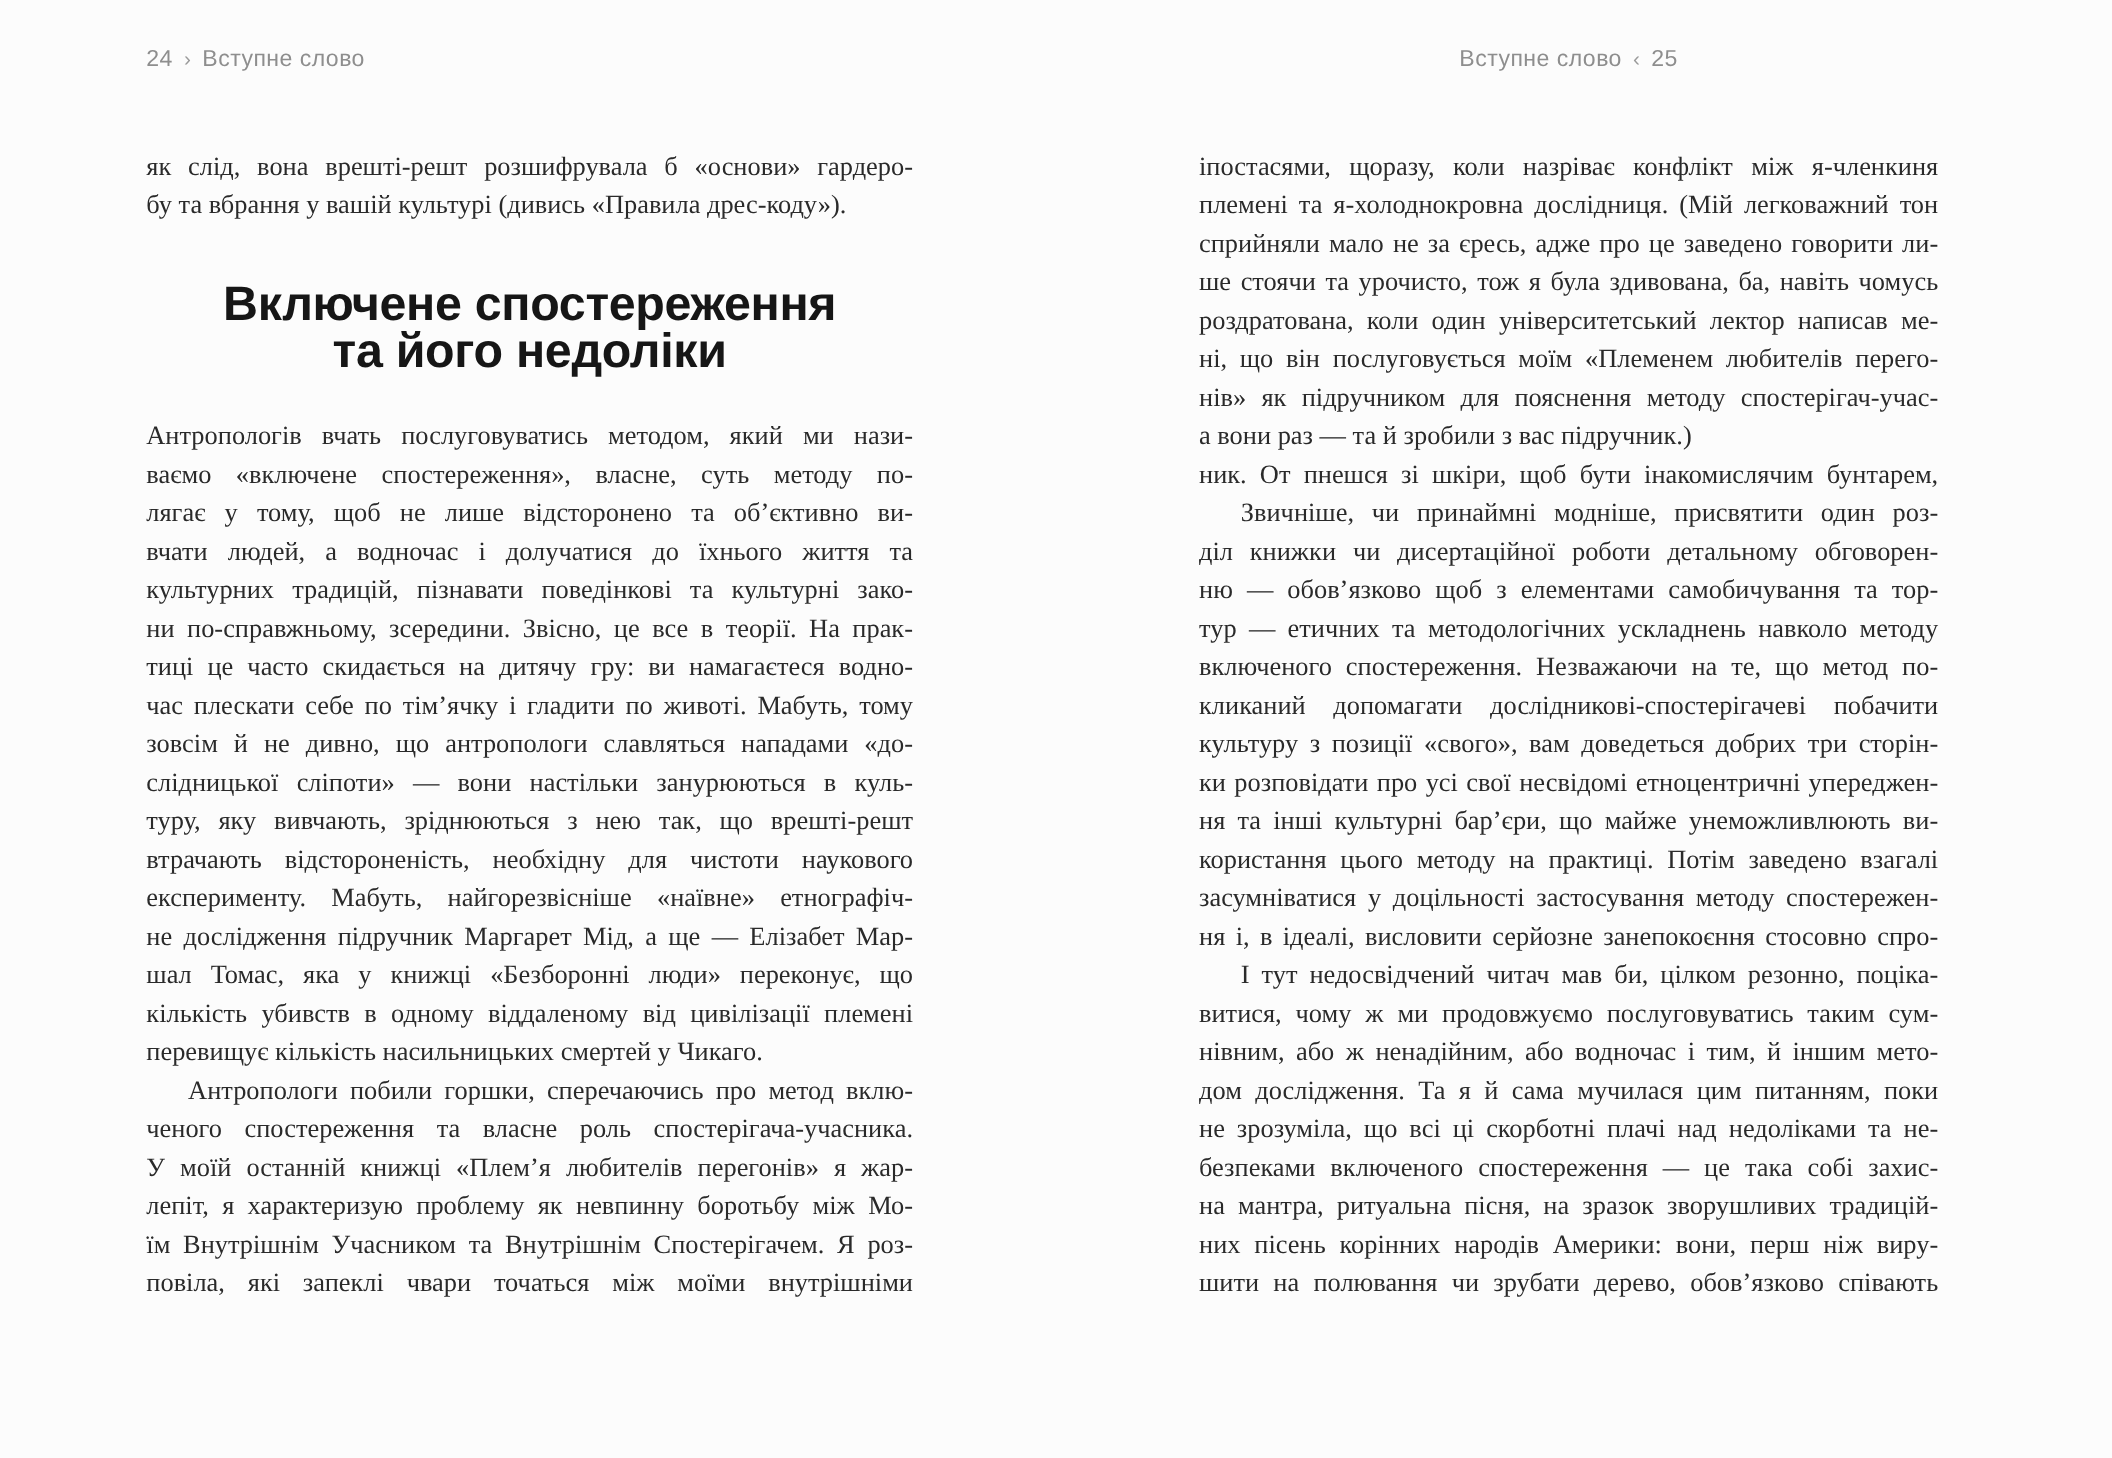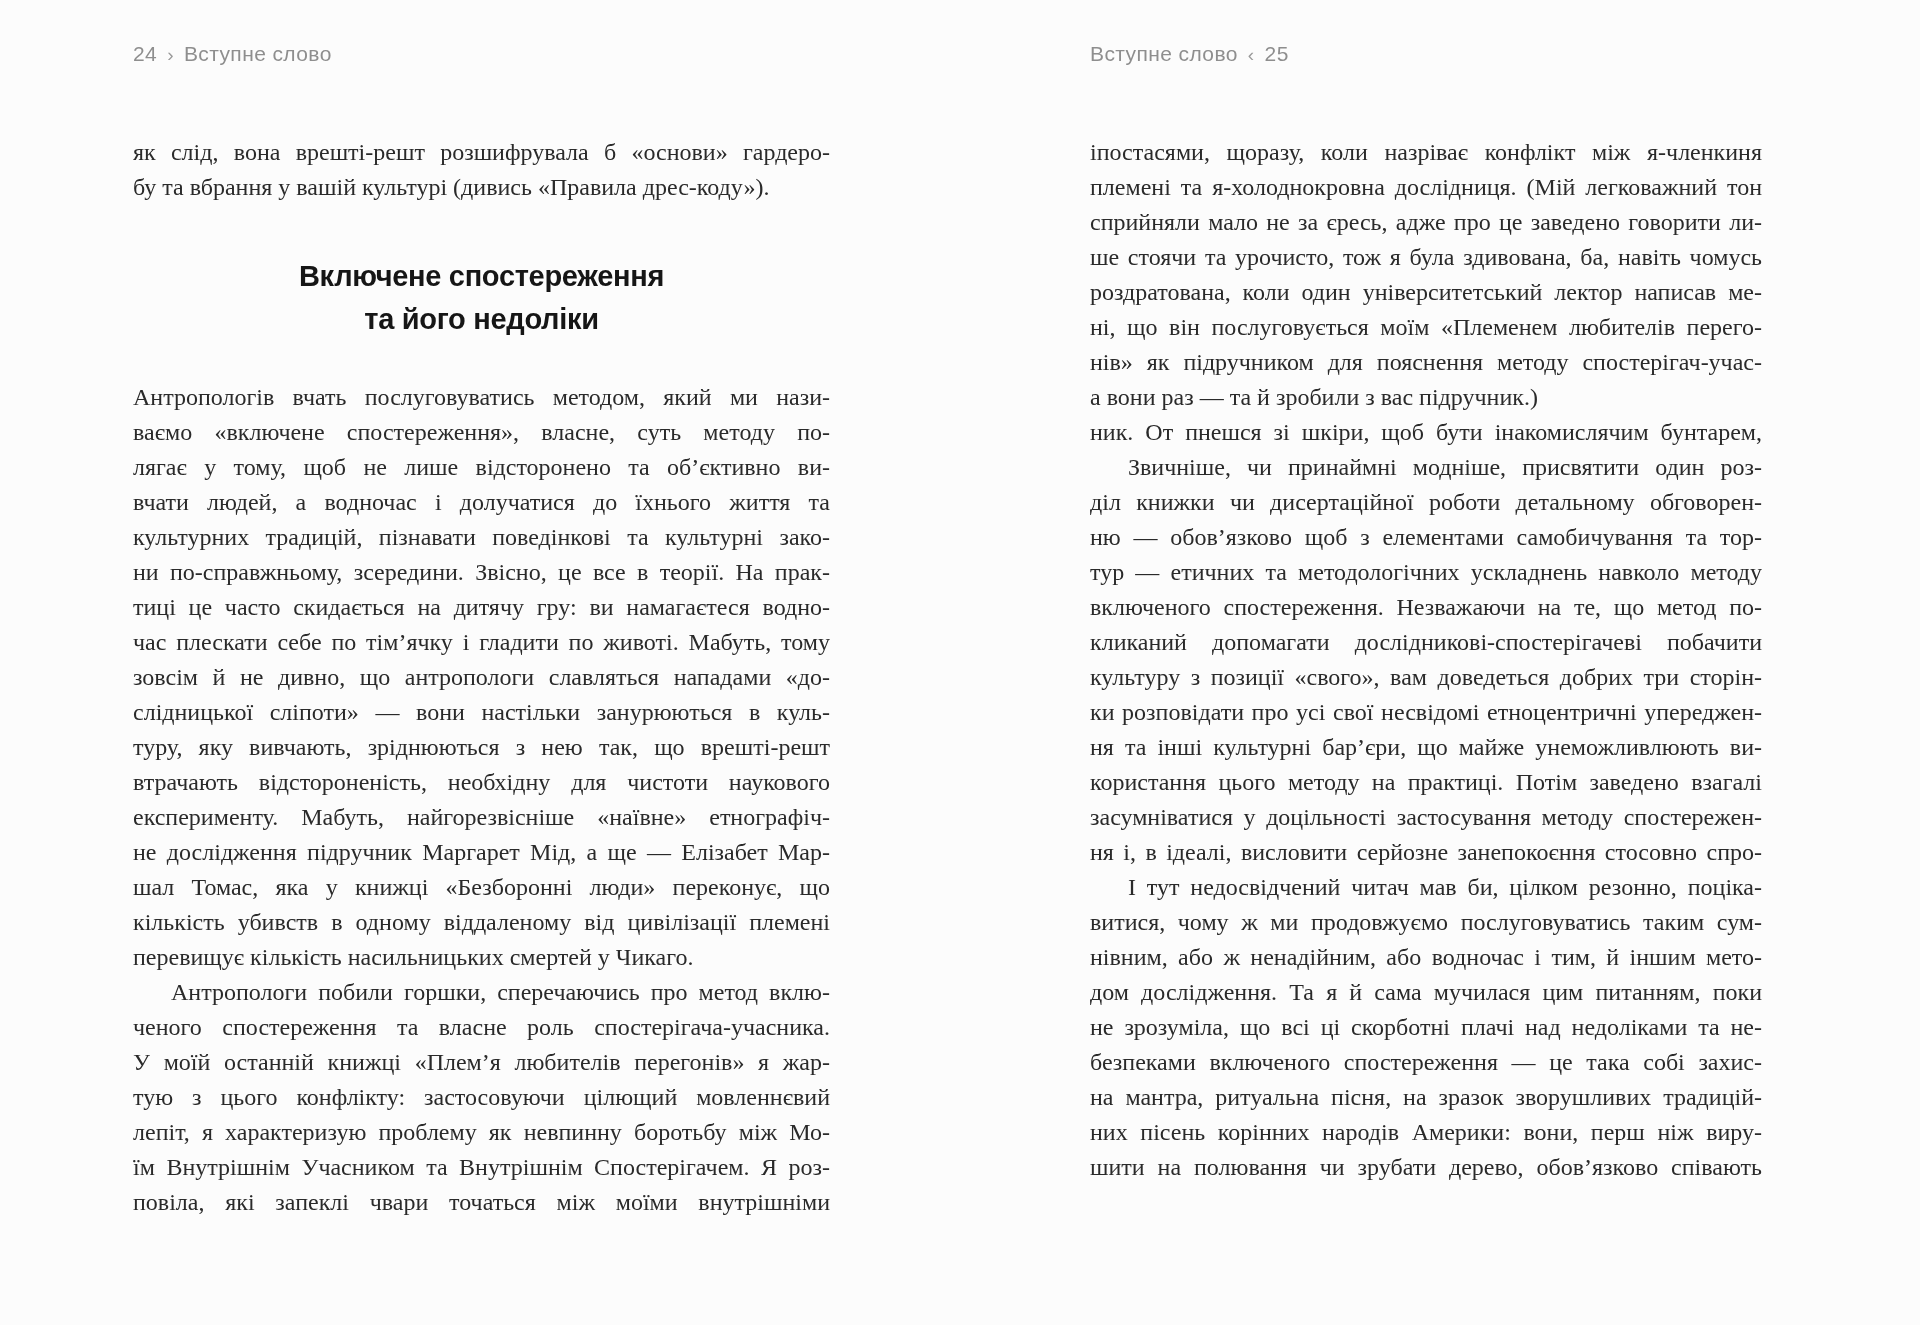--- a/index.html
+++ b/index.html
@@ -21,21 +21,21 @@
     letter-spacing: 0.4px;
     white-space: nowrap;
   }
   .page-header .sep {
     display: inline-block;
     margin: 0 10px;
     color: #9a9a9a;
     font-size: 19px;
   }
   #header-left  { left: 133px; }
-  #header-right { left: 1090px; width: 672px; text-align: left; }
+  #header-right { left: 1090px; width: 672px; text-align: center; }
 
   .text-col {
     position: absolute;
     top: 135px;
     color: #2a2a2a;
     font-size: 24px;
     line-height: 35px;
   }
   #left-col  { left: 133px;  width: 697px; }
   #right-col { left: 1090px; width: 672px; }
@@ -51,21 +51,21 @@
     text-align-last: justify;
   }
   .text-line.indent { padding-left: 38px; }
 
   .section-heading {
     margin-top: 50px;
     margin-bottom: 39px;
     text-align: center;
     font-family: "Liberation Sans", sans-serif;
     font-weight: bold;
-    font-size: 29px;
+    font-size: 44px;
     line-height: 43px;
     letter-spacing: -0.3px;
     color: #161616;
   }
 </style>
 </head>
 <body>
 
 <div class="page-header" id="header-left">
   <span>24</span><span class="sep">›</span><span>Вступне слово</span>
@@ -100,21 +100,20 @@
       <div class="text-line j">експерименту. Мабуть, найгорезвісніше «наївне» етнографіч-</div>
       <div class="text-line j">не дослідження підручник Маргарет Мід, а ще — Елізабет Мар-</div>
       <div class="text-line j">шал Томас, яка у книжці «Безборонні люди» переконує, що</div>
       <div class="text-line j">кількість убивств в одному віддаленому від цивілізації племені</div>
       <div class="text-line">перевищує кількість насильницьких смертей у Чикаго.</div>
     </div>
     <div>
       <div class="text-line j indent">Антропологи побили горшки, сперечаючись про метод вклю-</div>
       <div class="text-line j">ченого спостереження та власне роль спостерігача-учасника.</div>
       <div class="text-line j">У моїй останній книжці «Плем’я любителів перегонів» я жар-</div>
-      <div class="text-line j">тую з цього конфлікту: застосовуючи цілющий мовленнєвий</div>
       <div class="text-line j">лепіт, я характеризую проблему як невпинну боротьбу між Мо-</div>
       <div class="text-line j">їм Внутрішнім Учасником та Внутрішнім Спостерігачем. Я роз-</div>
       <div class="text-line j">повіла, які запеклі чвари точаться між моїми внутрішніми</div>
     </div>
   </div>
 <div class="text-col" id="right-col">
     <div>
       <div class="text-line j">іпостасями, щоразу, коли назріває конфлікт між я-членкиня</div>
       <div class="text-line j">племені та я-холоднокровна дослідниця. (Мій легковажний тон</div>
       <div class="text-line j">сприйняли мало не за єресь, адже про це заведено говорити ли-</div>

